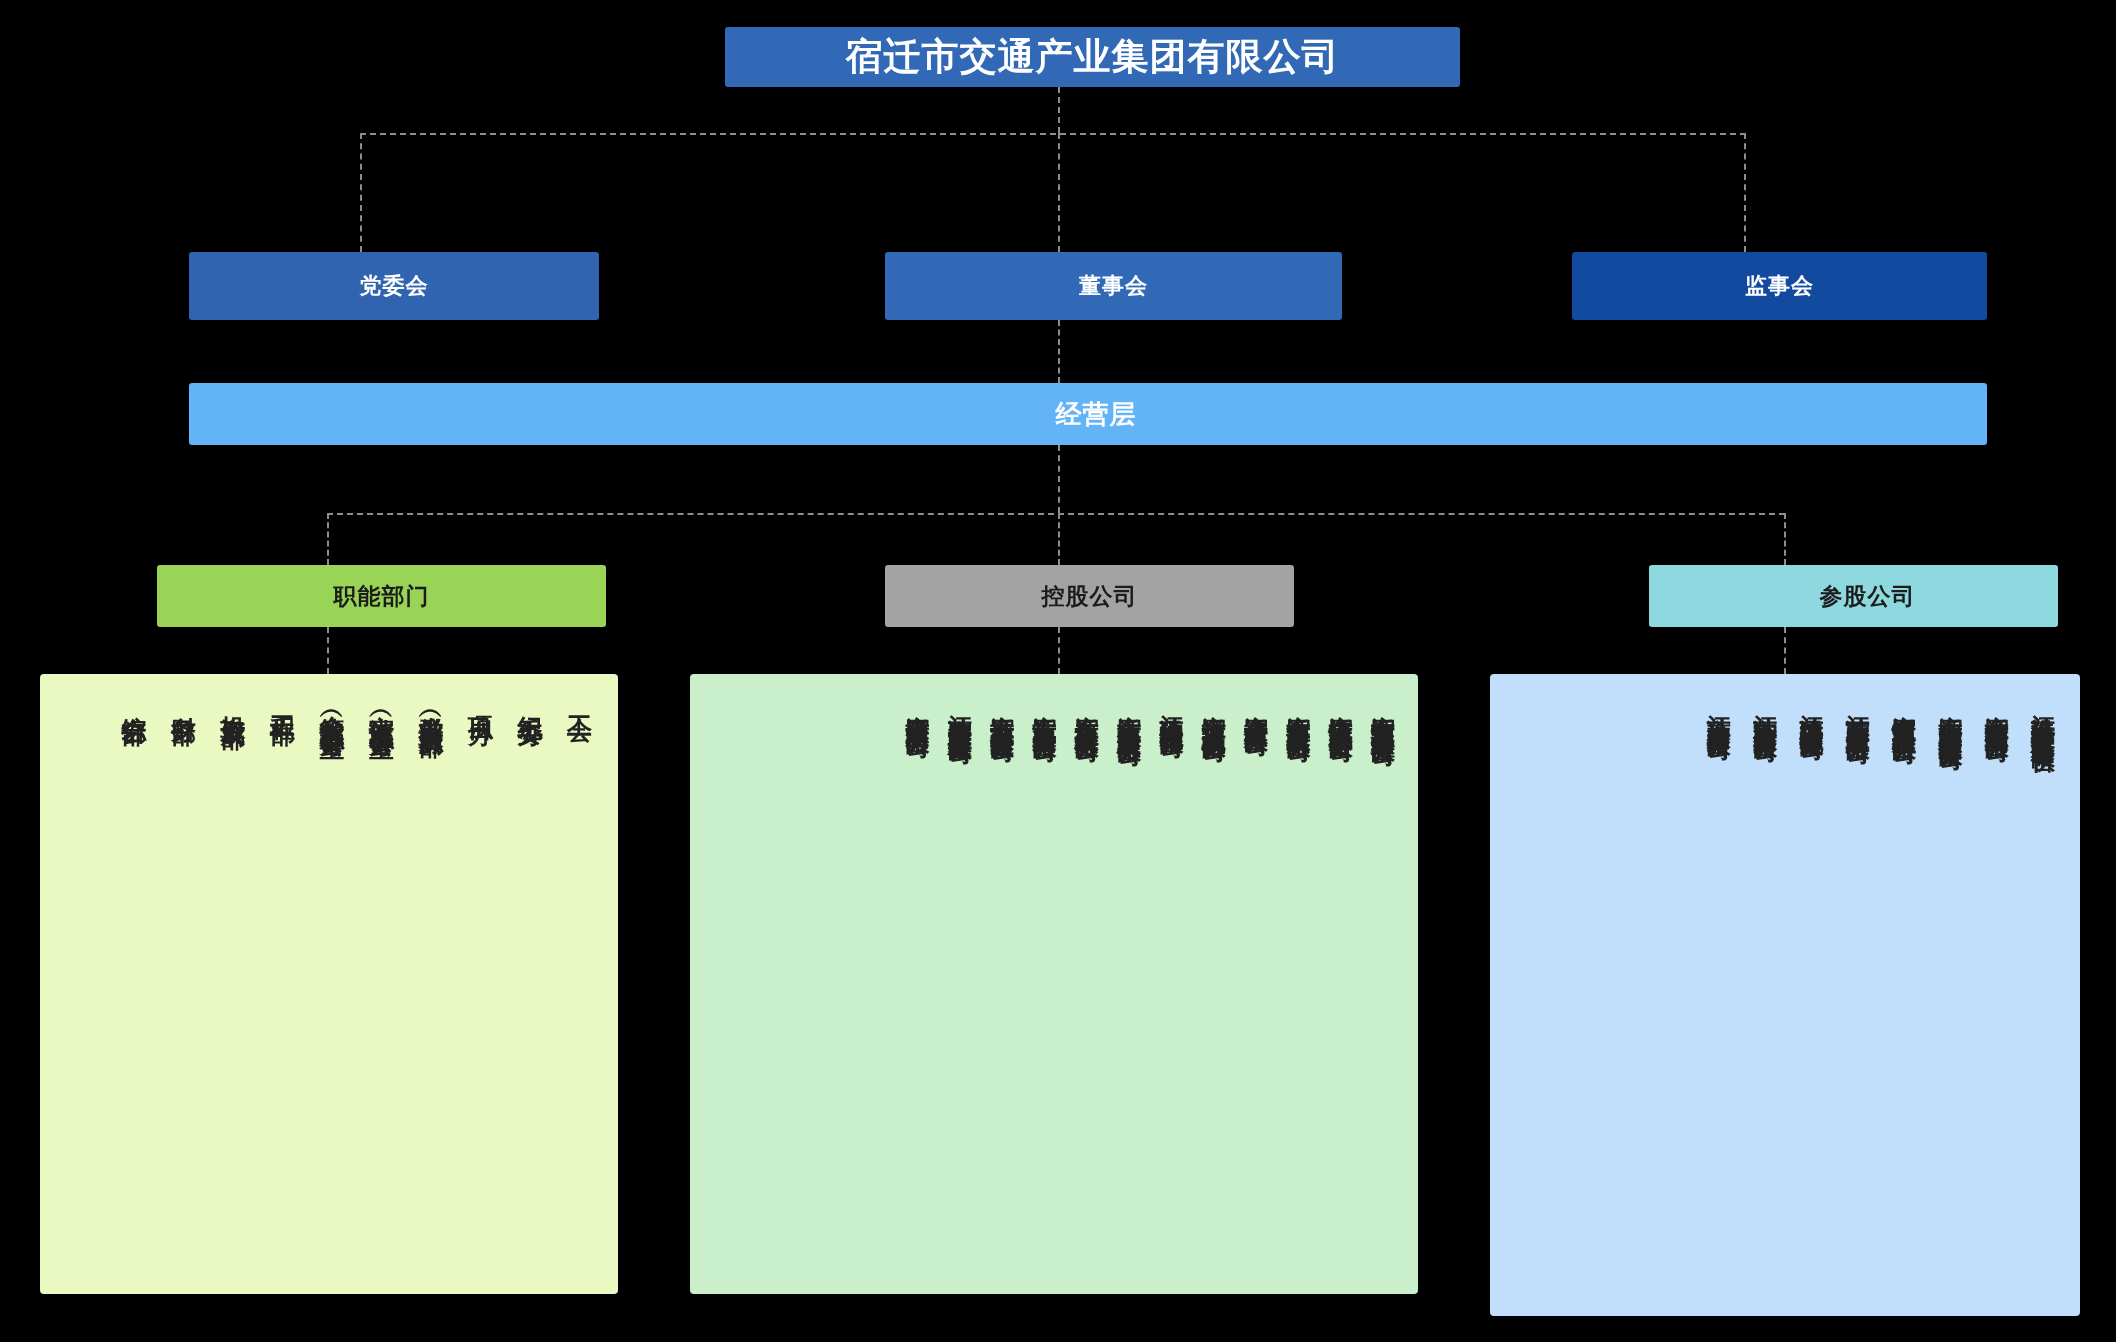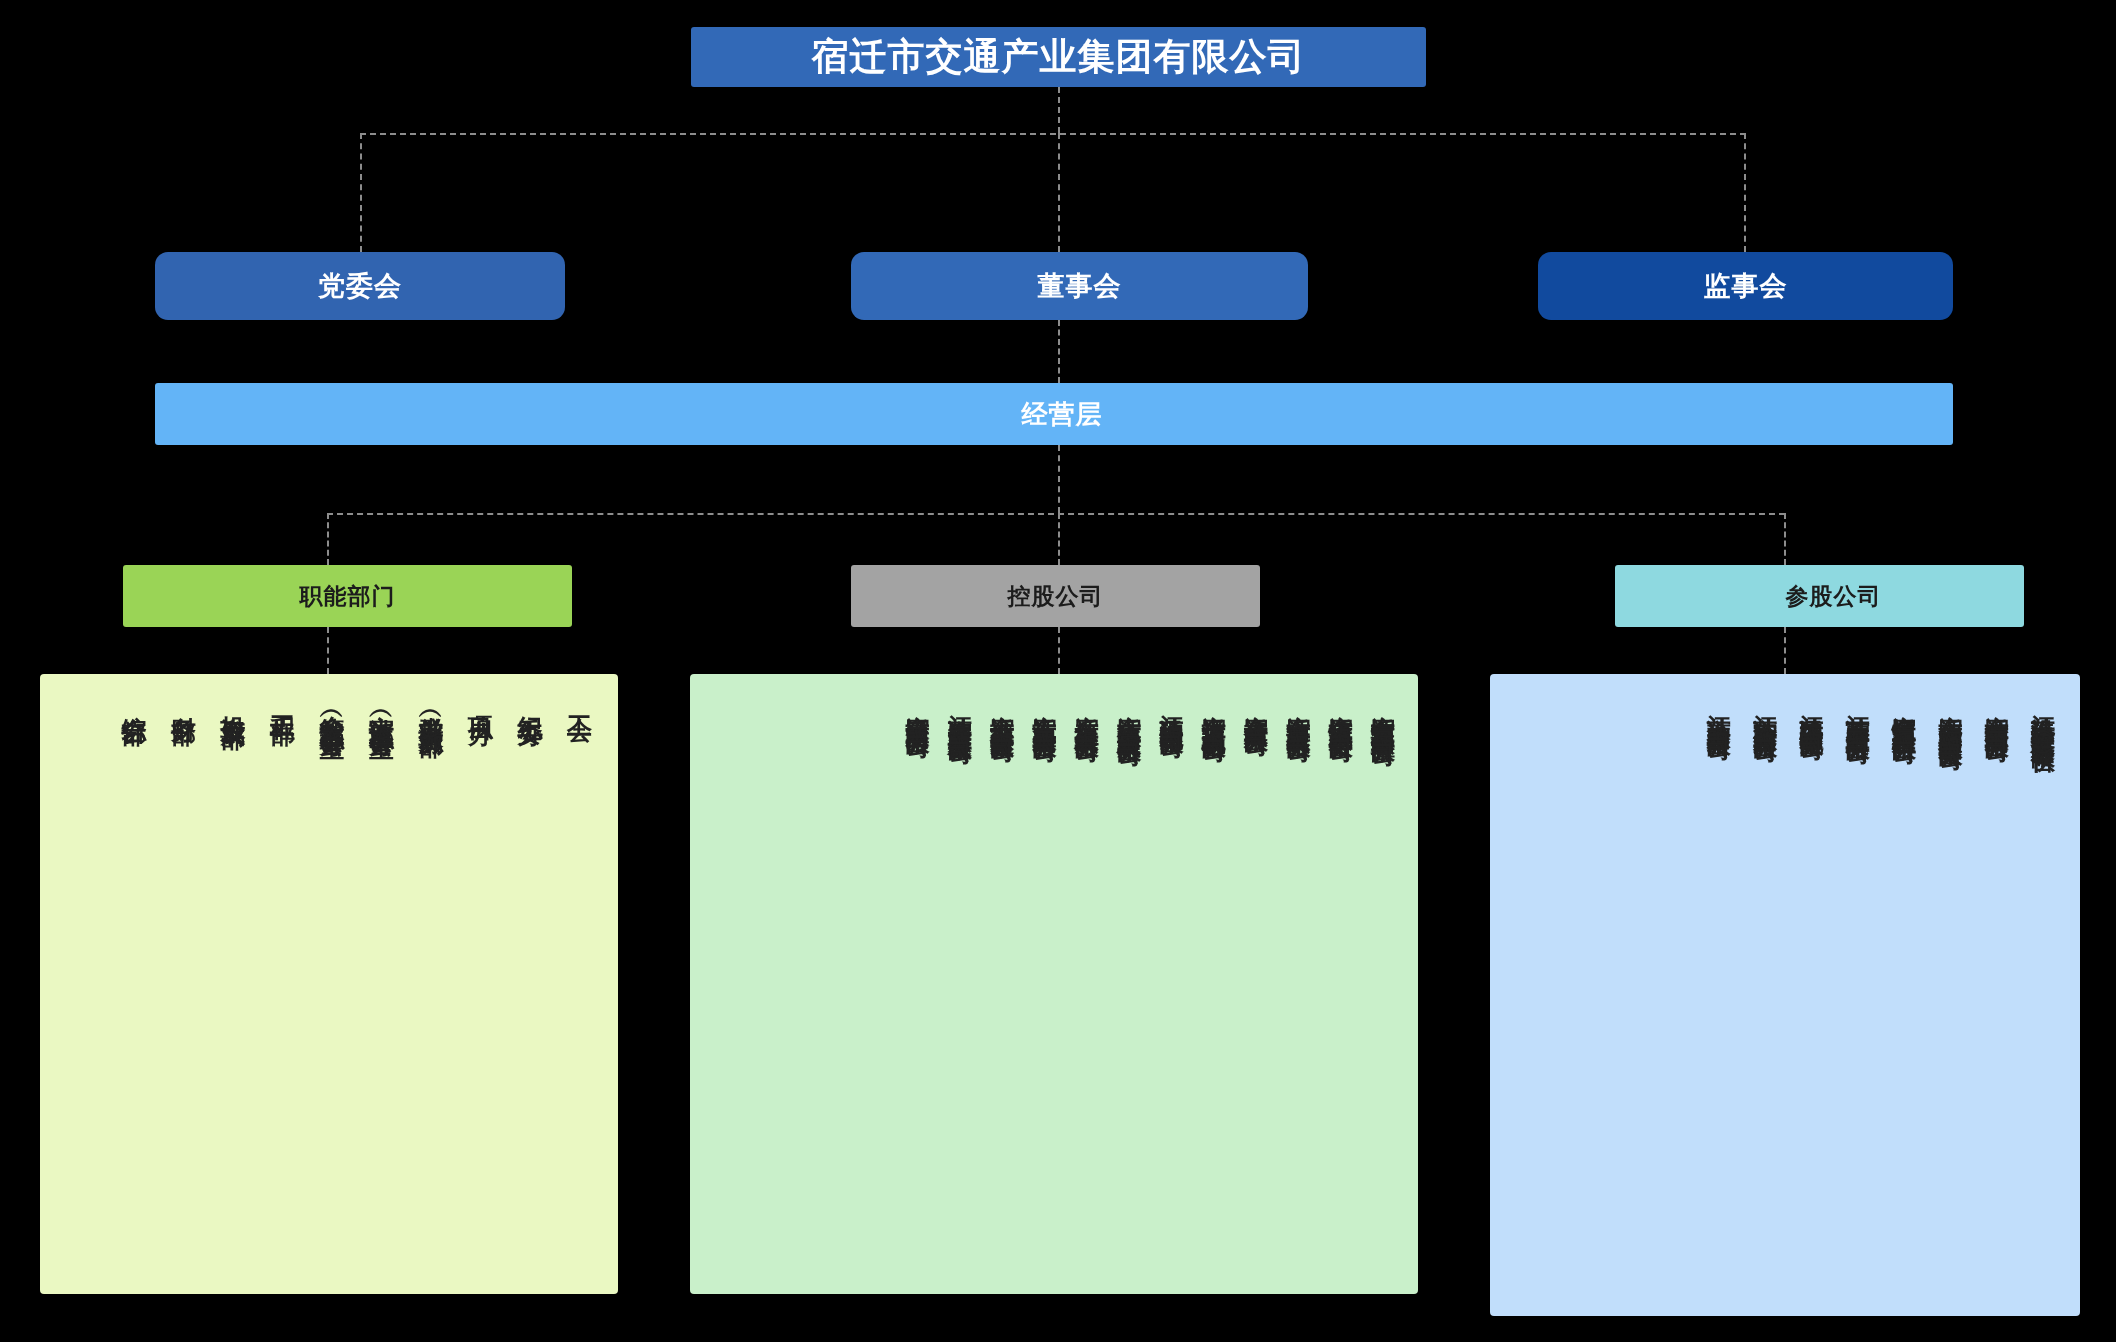--- a/index.html
+++ b/index.html
@@ -24,41 +24,42 @@
 
   .node {
     position: absolute;
     box-sizing: border-box;
     display: flex;
     align-items: center;
     justify-content: center;
     text-align: center;
     font-weight: bold;
     letter-spacing: 1px;
+    margin-left: 34px;
   }
 
   
   .root-node {
     left: 691px;
     top: 27px;
     width: 735px;
     height: 60px;
     background: #3269b7;
     color: #ffffff;
     font-size: 37px;
     border-radius: 3px;
   }
 
   
   .lvl2 {
     top: 252px;
     height: 68px;
     color: #ffffff;
-    font-size: 27px;
-    border-radius: 13px;
+    font-size: 22px;
+    border-radius: 3px;
   }
   .lvl2-party   { left: 155px;  width: 410px; background: #3164b0; }
   .lvl2-board   { left: 851px;  width: 457px; background: #3269b7; }
   .lvl2-super   { left: 1538px; width: 415px; background: #114a9e; }
 
   
   .lvl3-bar {
     left: 155px;
     top: 383px;
     width: 1798px;

